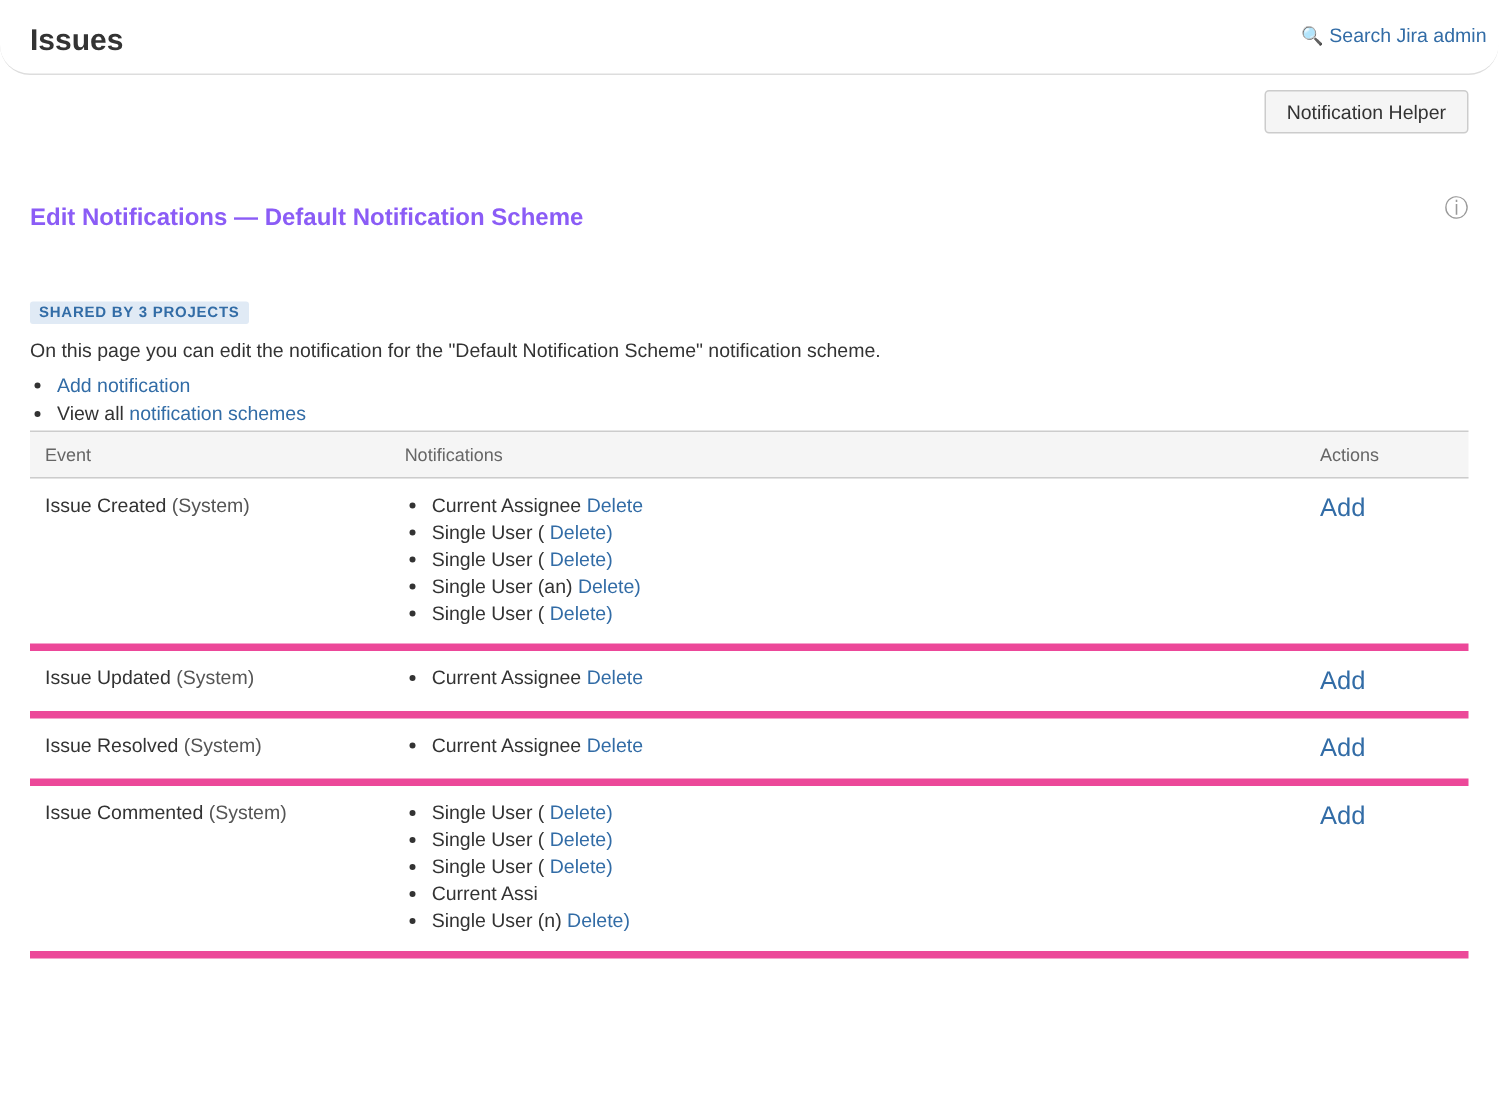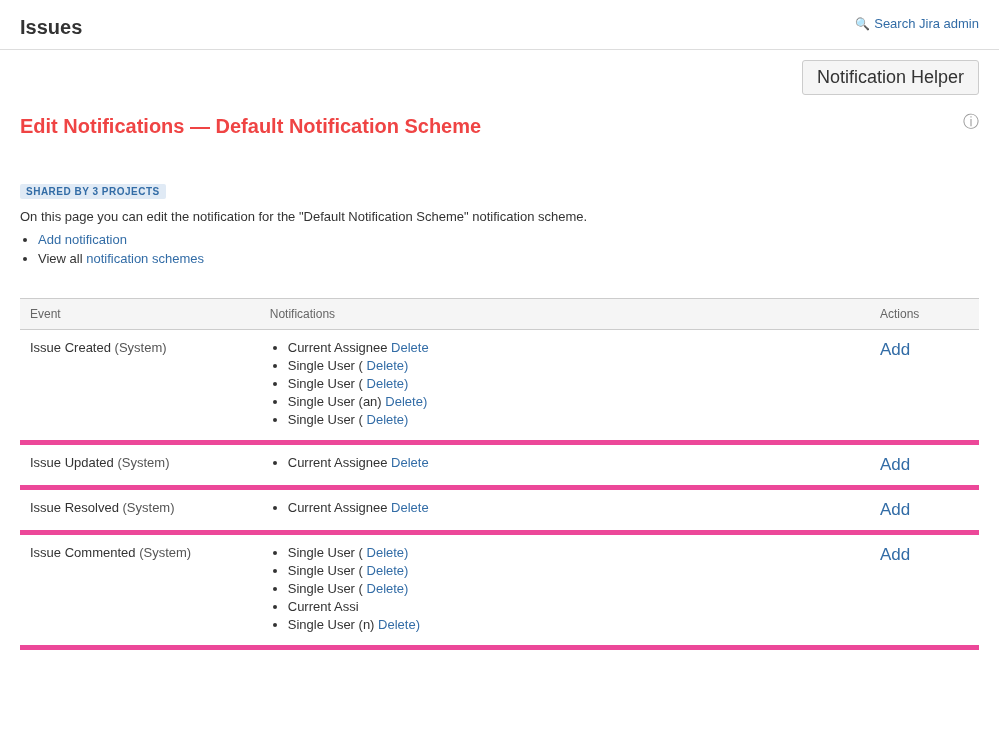--- a/index.html
+++ b/index.html
@@ -8,22 +8,23 @@
       font-size: 13px;
       color: #333;
       background: #fff;
       width: 999px;
       min-height: 742px;
     }
     .header {
       display: flex;
       justify-content: space-between;
       align-items: flex-start;
-      padding: 16px 20px 10px 20px;
+      padding: 16px 8px 10px 20px;
       border-bottom: 1px solid #ddd;
+      border-radius: 20px;
     }
     .header-title {
       font-size: 20px;
       font-weight: bold;
       color: #333;
     }
     .header-right {
       display: flex;
       align-items: center;
       gap: 16px;
@@ -37,53 +38,54 @@
       gap: 4px;
     }
     .search-icon-glyph {
       font-size: 12px;
       color: #666;
     }
     .notification-helper-btn {
       border: 1px solid #ccc;
       background: #f5f5f5;
       padding: 6px 14px;
-      font-size: 18px;
+      font-size: 13px;
       color: #333;
       cursor: pointer;
       border-radius: 3px;
     }
     .main-content {
       padding: 20px 20px 20px 20px;
     }
     .page-heading {
-      font-size: 20px;
+      font-size: 16px;
       font-weight: bold;
-      color: #ef4444;
+      color: #8b5cf6;
       margin-bottom: 4px;
+      margin-top: 28px;
     }
     .shared-badge {
       display: inline-block;
       font-size: 10px;
       font-weight: bold;
       color: #326ca6;
       background: #e0eaf5;
       padding: 2px 6px;
       border-radius: 2px;
       margin-bottom: 10px;
       letter-spacing: 0.5px;
       margin-top: 42px;
     }
     .description-text {
       font-size: 13px;
       color: #333;
       margin-bottom: 8px;
     }
     .action-links {
-      margin-bottom: 32px;
+      margin-bottom: 4px;
     }
     .action-links li {
       list-style: disc;
       margin-left: 18px;
       margin-bottom: 4px;
       font-size: 13px;
     }
     .link-blue {
       color: #326ca6;
       text-decoration: none;

